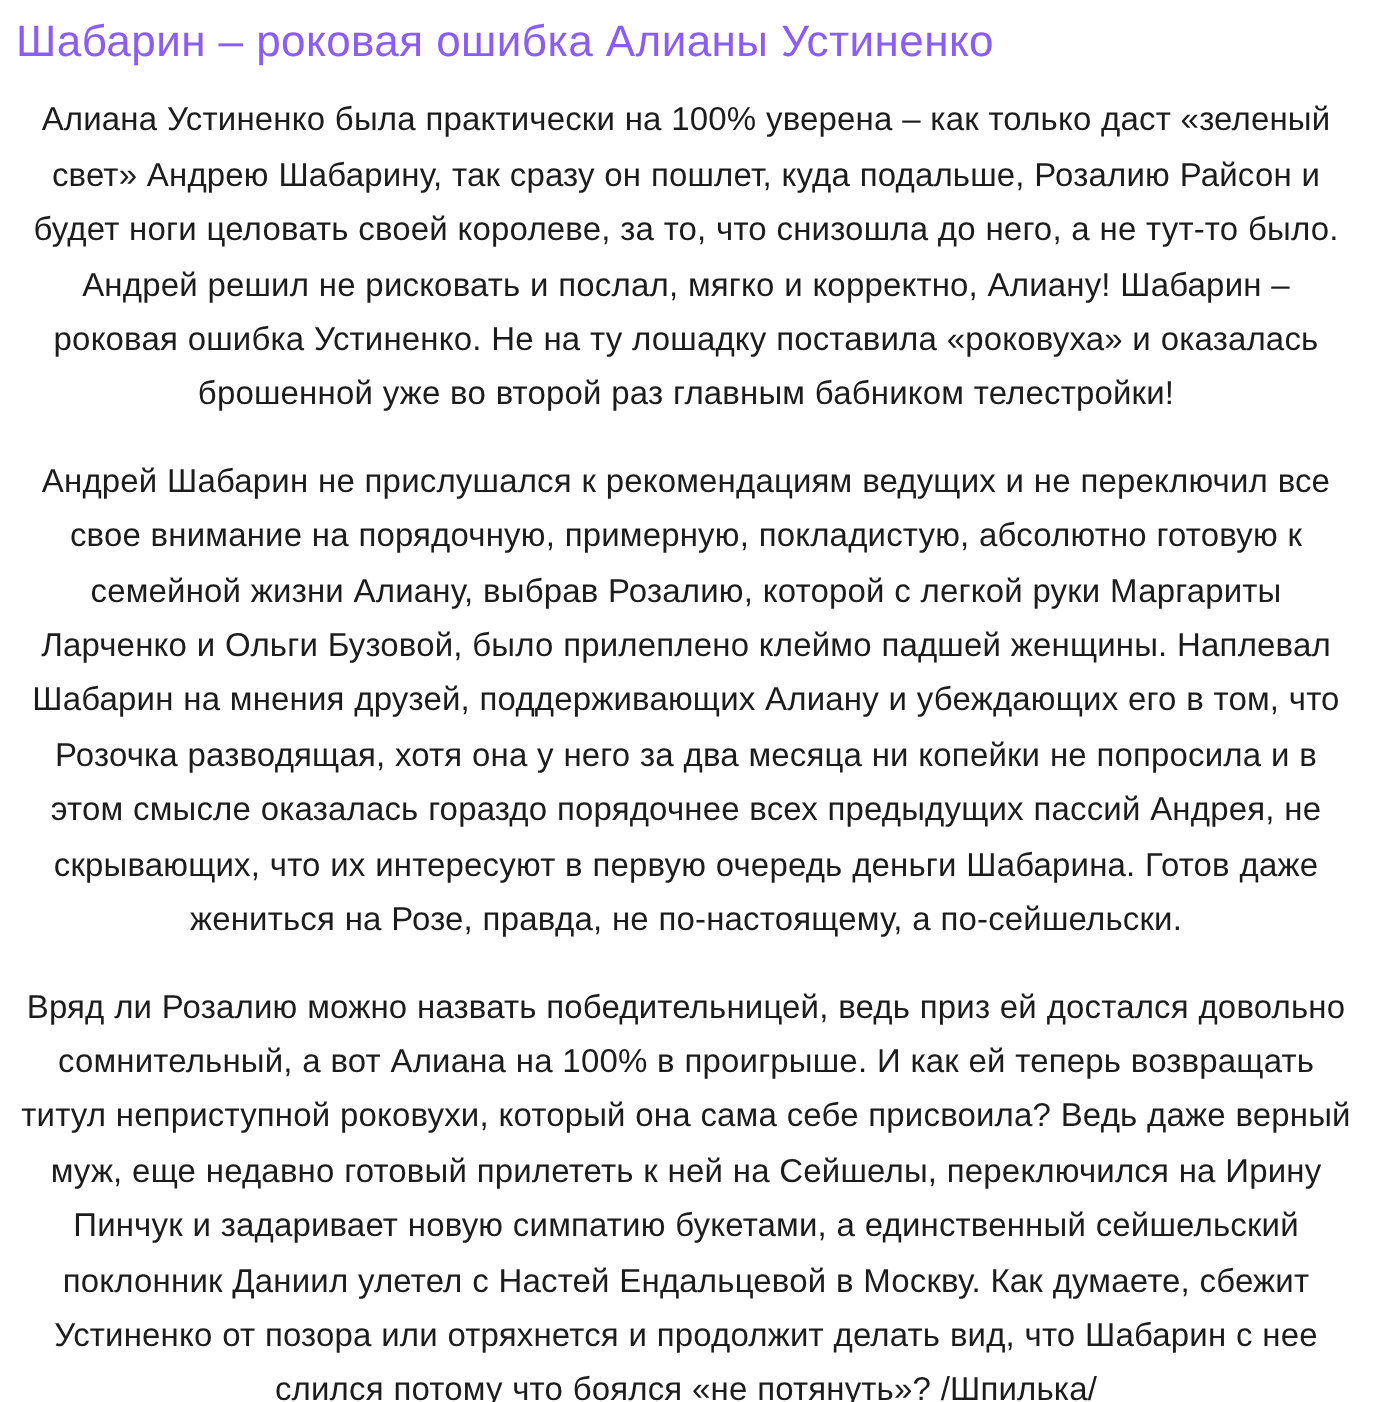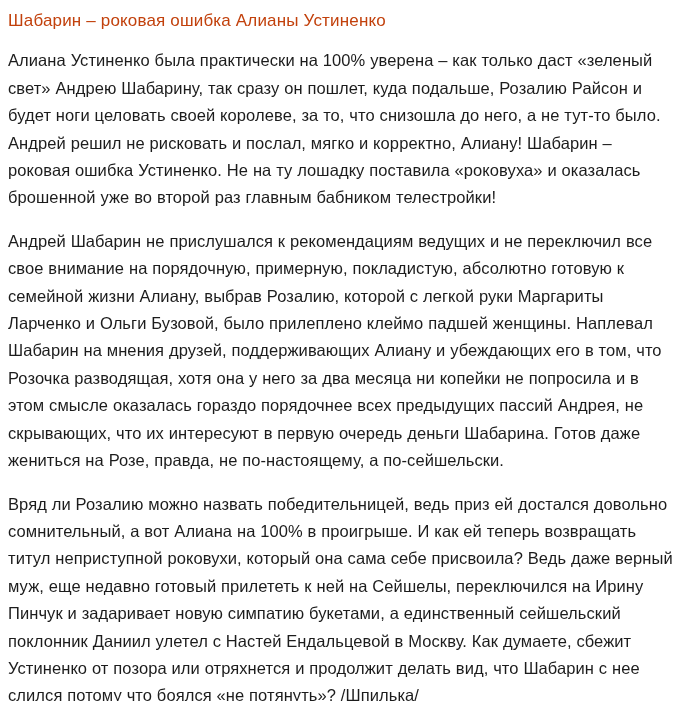--- a/index.html
+++ b/index.html
@@ -17,37 +17,37 @@
     -webkit-font-smoothing: antialiased;
   }
   .page {
     box-sizing: border-box;
     width: 699px;
     height: 701px;
     padding: 7px 9px 0 8px;
     background: #ffffff;
   }
   .article-title {
-    font-size: 17px;
+    font-size: 22px;
     line-height: 27.4px;
     font-weight: 400;
-    color: #c2410c;
+    color: #8b5cf6;
     margin: 0 0 13px 0;
     letter-spacing: 0.01em;
     white-space: nowrap;
   }
   .article-body {
     font-size: 16.5px;
     line-height: 27.4px;
     color: #1c1c1c;
     letter-spacing: 0.005em;
   }
   .article-body p {
     margin: 0 12px 16px 0;
-    text-align: left;
+    text-align: center;
     word-spacing: 0.01em;
   }
   .article-body p:last-child {
     margin-bottom: 0;
   }
 </style>
 </head>
 <body>
 
 <div class="page">

